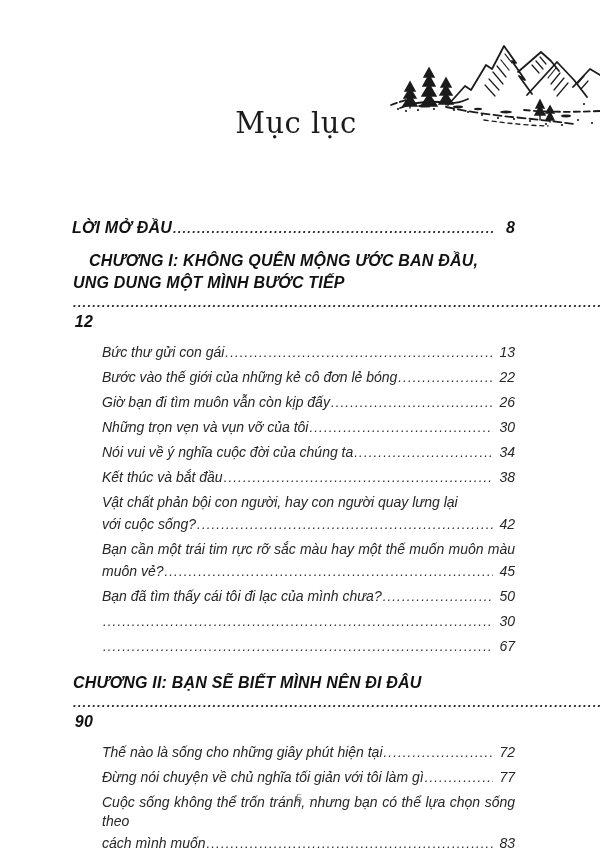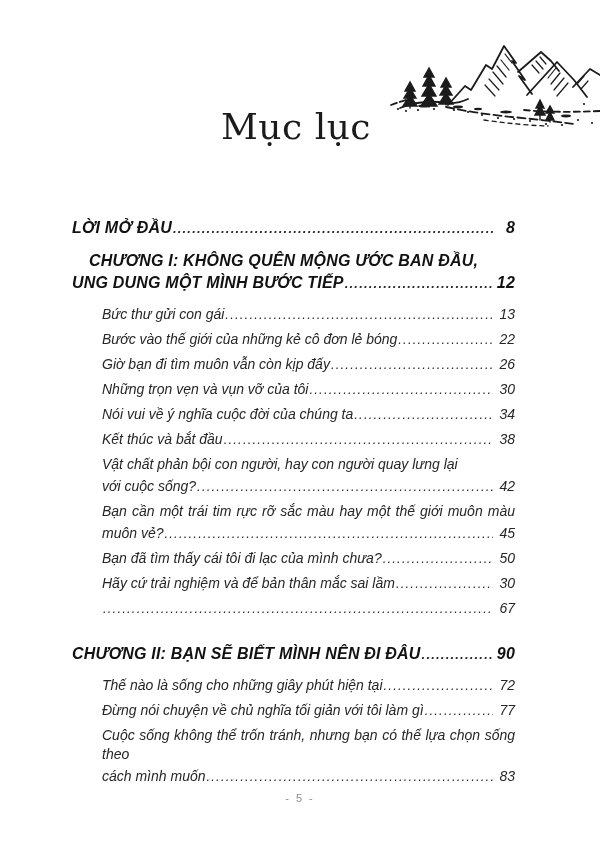--- a/index.html
+++ b/index.html
@@ -11,40 +11,40 @@
     color:#222222;
     overflow:hidden;
   }
 
   .illustration { position:absolute; top:24px; right:0; width:212px; height:106px; }
 
   .page-title {
     position:absolute; top:106px; left:0; width:592px;
     text-align:center;
     font-family:"DejaVu Serif", serif;
-    font-size:36px; letter-spacing:0.5px;
+    font-size:29px; letter-spacing:0.5px;
     color:#1b1b1b;
   }
 
   .toc { position:absolute; left:72px; right:85px; top:218px;font-style:italic; }
 
   .row {
     display:flex; align-items:baseline;
     font-size:14px; line-height:19px;
     margin-bottom:6px; color:#262626;
   }
   .row.block { display:block; }
   .row.item { padding-left:30px; }
   .row.heading {
     font-weight:bold; font-size:16px; line-height:19px;
     color:#121212; letter-spacing:0.2px;
   }
   .gap-top { margin-top:13px;margin-left:17px; }
-  .gap-top-lg { margin-top:26px; }
-  .gap-bottom { margin-bottom:12px; }
+  .gap-top-lg { margin-top:17px; }
+  .gap-bottom { margin-bottom:12px;flex-direction:column; }
   .wrapline { margin-bottom:3px; }
 
   .label { white-space:nowrap; }
   .row.block .label {
     display:block; white-space:normal; width:100%;
   }
   .row.block.justify .label {
     text-align:justify; text-align-last:justify;
   }
 
@@ -202,36 +202,35 @@
   <div class="row item block wrapline">
     <span class="label">Vật chất phản bội con người, hay con người quay lưng lại</span>
   </div>
   <div class="row item">
     <span class="label">với cuộc sống?</span>
     <span class="dots"></span>
     <span class="page-num">42</span>
   </div>
 
   <div class="row item block justify wrapline">
-    <span class="label">Bạn cần một trái tim rực rỡ sắc màu hay một thế giới muôn màu</span>
+    <span class="label">Bạn cần một trái tim rực rỡ sắc màu hay một thế muốn muôn màu</span>
   </div>
   <div class="row item">
     <span class="label">muôn vẻ?</span>
     <span class="dots"></span>
     <span class="page-num">45</span>
   </div>
 
   <div class="row item">
     <span class="label">Bạn đã tìm thấy cái tôi đi lạc của mình chưa?</span>
     <span class="dots"></span>
     <span class="page-num">50</span>
   </div>
 
   <div class="row item">
-    <span class="label">Hãy cứ trải nghiệm và để bản thân mắc sai lầm</span>
     <span class="dots"></span>
     <span class="page-num">30</span>
   </div>
 
 
   <div class="row item">
     <span class="dots"></span>
     <span class="page-num">67</span>
   </div>
 

